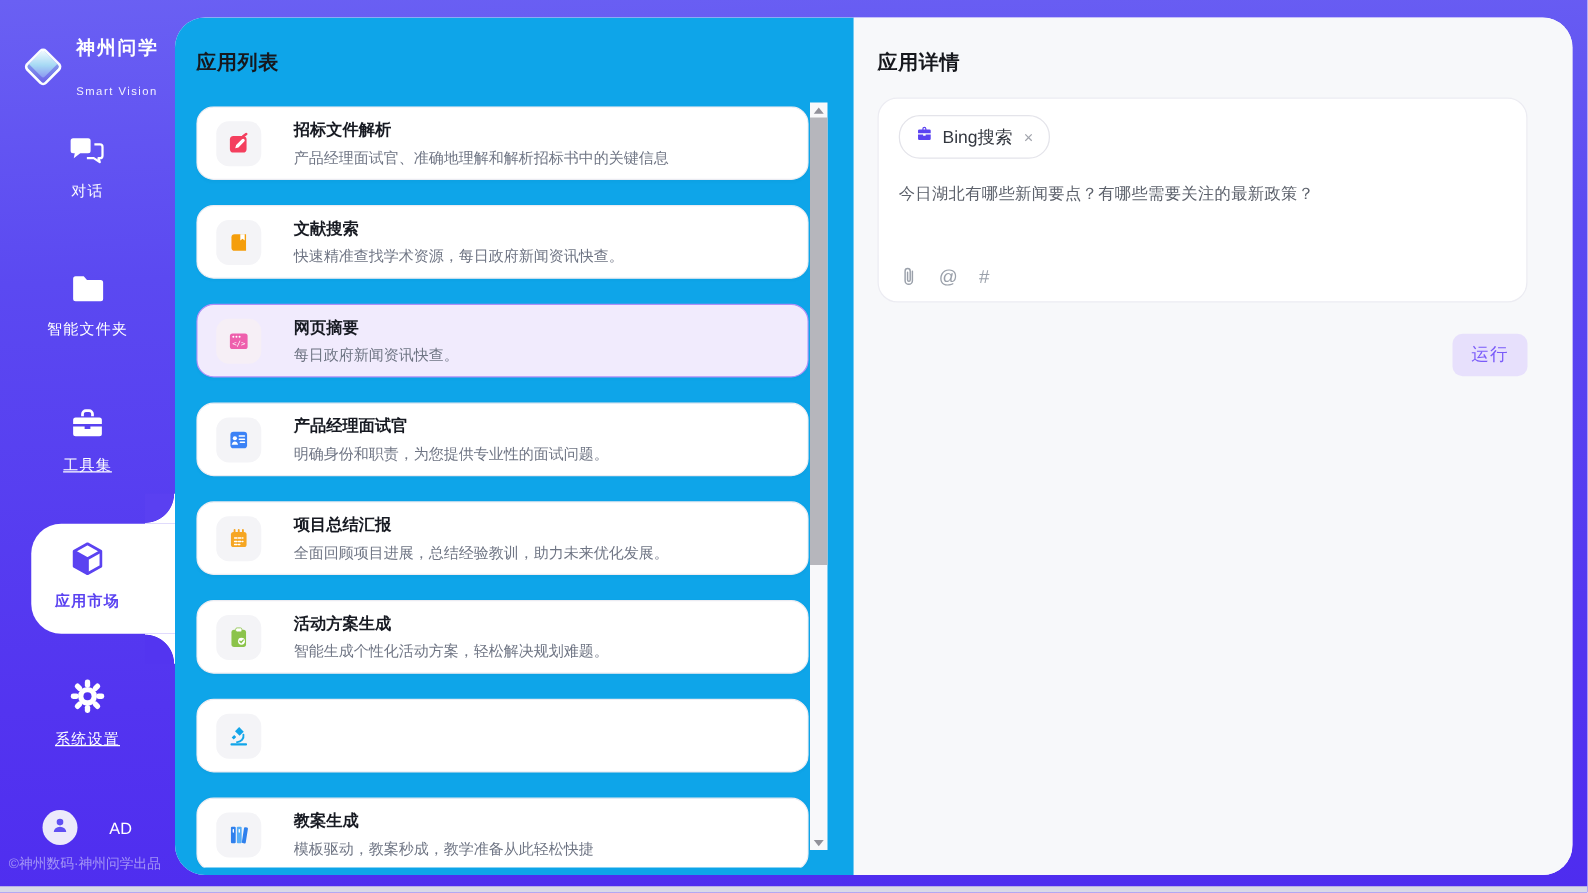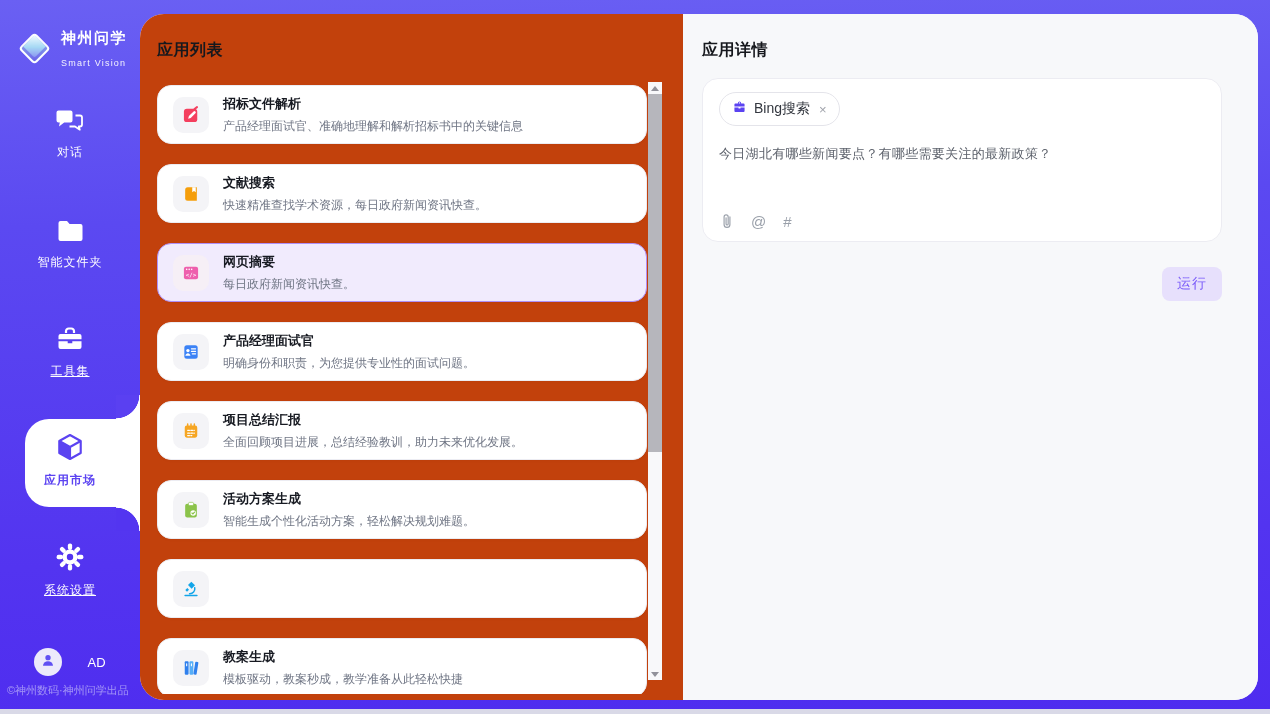--- a/index.html
+++ b/index.html
@@ -13,21 +13,21 @@
 
   
   .sidebar { position:absolute; left:0; top:0; width:140px; height:709px; }
   .logo { position:absolute; left:16px; top:29px; display:flex; align-items:center; gap:9px; }
   .diamond-wrap { width:36px; height:36px; display:flex; align-items:center; justify-content:center; }
   .diamond { width:23px; height:23px; transform:rotate(45deg); border-radius:4px;
     background:linear-gradient(135deg,#f3fbff 0%,#a6d9f4 45%,#7f79f0 100%);
     border:2px solid rgba(255,255,255,.95);
     box-shadow:inset -3px -3px 0 rgba(84,66,225,.45); }
   .brand-cn { color:#fff; font-size:15px; font-weight:bold; letter-spacing:1.5px; }
-  .brand-en { color:rgba(255,255,255,.92); font-size:9px; letter-spacing:1.2px; margin-top:10px; }
+  .brand-en { color:rgba(255,255,255,.92); font-size:9px; letter-spacing:1.2px; margin-top:20px; }
 
   .nav-item { position:absolute; width:140px; text-align:center; color:#fff; cursor:pointer; }
   .nav-item .nav-label { display:block; margin-top:6px; font-size:12px; letter-spacing:1px; }
   .nav-item.underlined .nav-label { text-decoration:underline; }
   .nav-chat   { top:108px; }
   .nav-folder { top:218px; }
   .nav-tools  { top:325px; }
   .nav-market { top:432px; color:#5b43f1; z-index:5; }
   .nav-market .nav-label { color:#5b43f1; font-weight:bold; }
   .nav-settings { top:542px; }
@@ -42,25 +42,25 @@
   .user-row { position:absolute; left:0; top:648px; width:140px; display:flex; align-items:center; justify-content:center; gap:25px; cursor:pointer; }
   .avatar { width:28px; height:28px; border-radius:50%; background:#eceafb; display:flex; align-items:center; justify-content:center; }
   .user-name { color:#fff; font-size:13px; }
   .copyright { position:absolute; left:7px; top:683px; width:136px; font-size:11px; color:rgba(228,228,252,.55); white-space:nowrap; }
 
   
   .main-panel { position:absolute; left:140px; top:14px; width:1118px; height:686px;
     border-radius:24px; overflow:hidden; display:flex; background:#fff; }
 
   
-  .app-list-panel { width:543px; background:#c2410c; position:relative; flex:none; }
+  .app-list-panel { width:543px; background:#0ea5e9; position:relative; flex:none; }
   .panel-title { font-size:16px; font-weight:bold; color:#16181d; letter-spacing:.5px; }
   .app-list-panel .panel-title { position:absolute; left:17px; top:26px; }
   .apps-viewport { position:absolute; top:71px; left:17px; right:36px; bottom:6px; overflow:hidden; }
-  .app-card { display:flex; align-items:center; gap:14px; height:59px; padding:11px 15px;
+  .app-card { display:flex; align-items:center; gap:26px; height:59px; padding:11px 15px;
     background:#fff; border:1px solid #ececf2; border-radius:14px; margin-bottom:20px;
     box-shadow:0 1px 3px rgba(20,20,43,.03); cursor:pointer; }
   .app-card.selected { background:#f1ebfd; border-color:#ae90f8; }
   .tile { width:36px; height:36px; border-radius:10px; background:#f4f4f7; flex:none;
     display:flex; align-items:center; justify-content:center; }
   .app-card.selected .tile { background:#f6eff6; }
   .app-texts { min-width:0; }
   .app-name { font-size:13px; font-weight:bold; color:#171a22; }
   .app-desc { font-size:12px; color:#6f7584; margin-top:5px; white-space:nowrap; }
 

